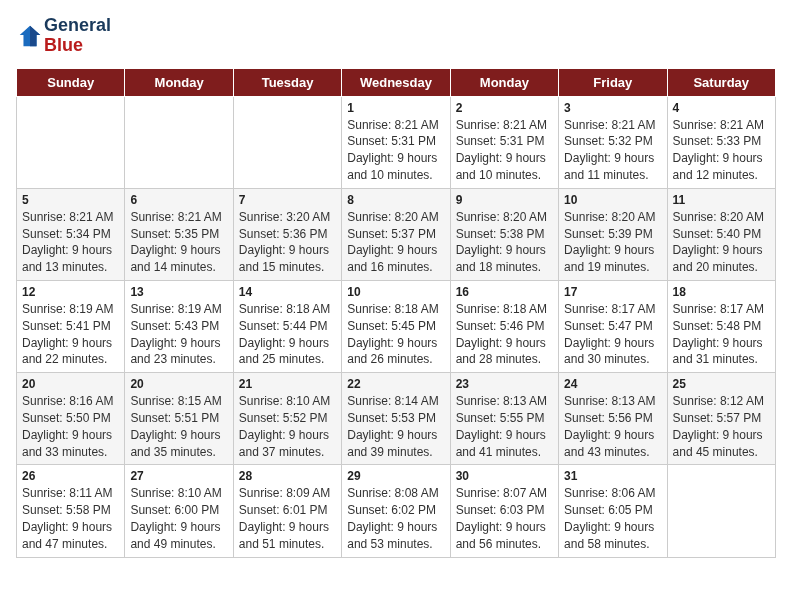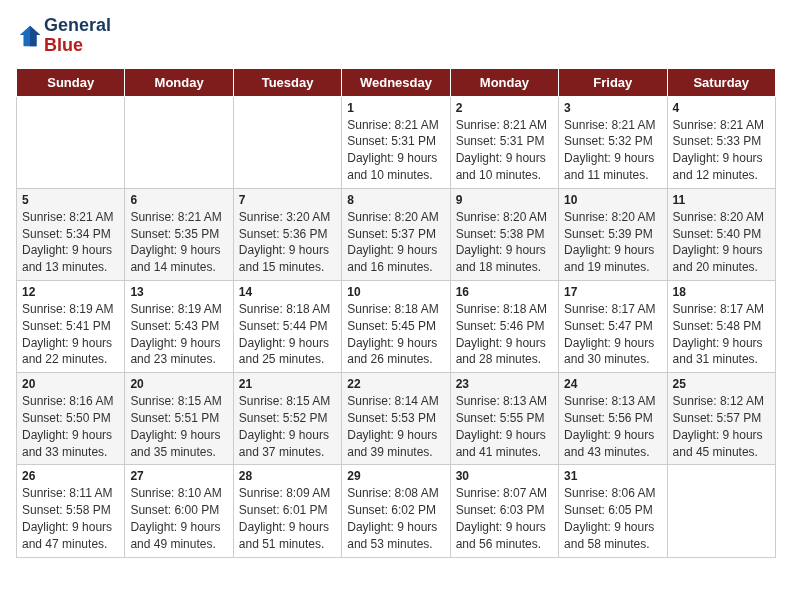--- a/index.html
+++ b/index.html
@@ -258,21 +258,21 @@
         </td>
         <td>
           <div class="day-num">20</div>
           <div class="cell-content">Sunrise: 8:15 AM
 Sunset: 5:51 PM
 Daylight: 9 hours
 and 35 minutes.</div>
         </td>
         <td>
           <div class="day-num">21</div>
-          <div class="cell-content">Sunrise: 8:15 AM
+          <div class="cell-content">Sunrise: 8:10 AM
 Sunset: 5:52 PM
 Daylight: 9 hours
 and 37 minutes.</div>
         </td>
         <td>
           <div class="day-num">22</div>
           <div class="cell-content">Sunrise: 8:14 AM
 Sunset: 5:53 PM
 Daylight: 9 hours
 and 39 minutes.</div>

